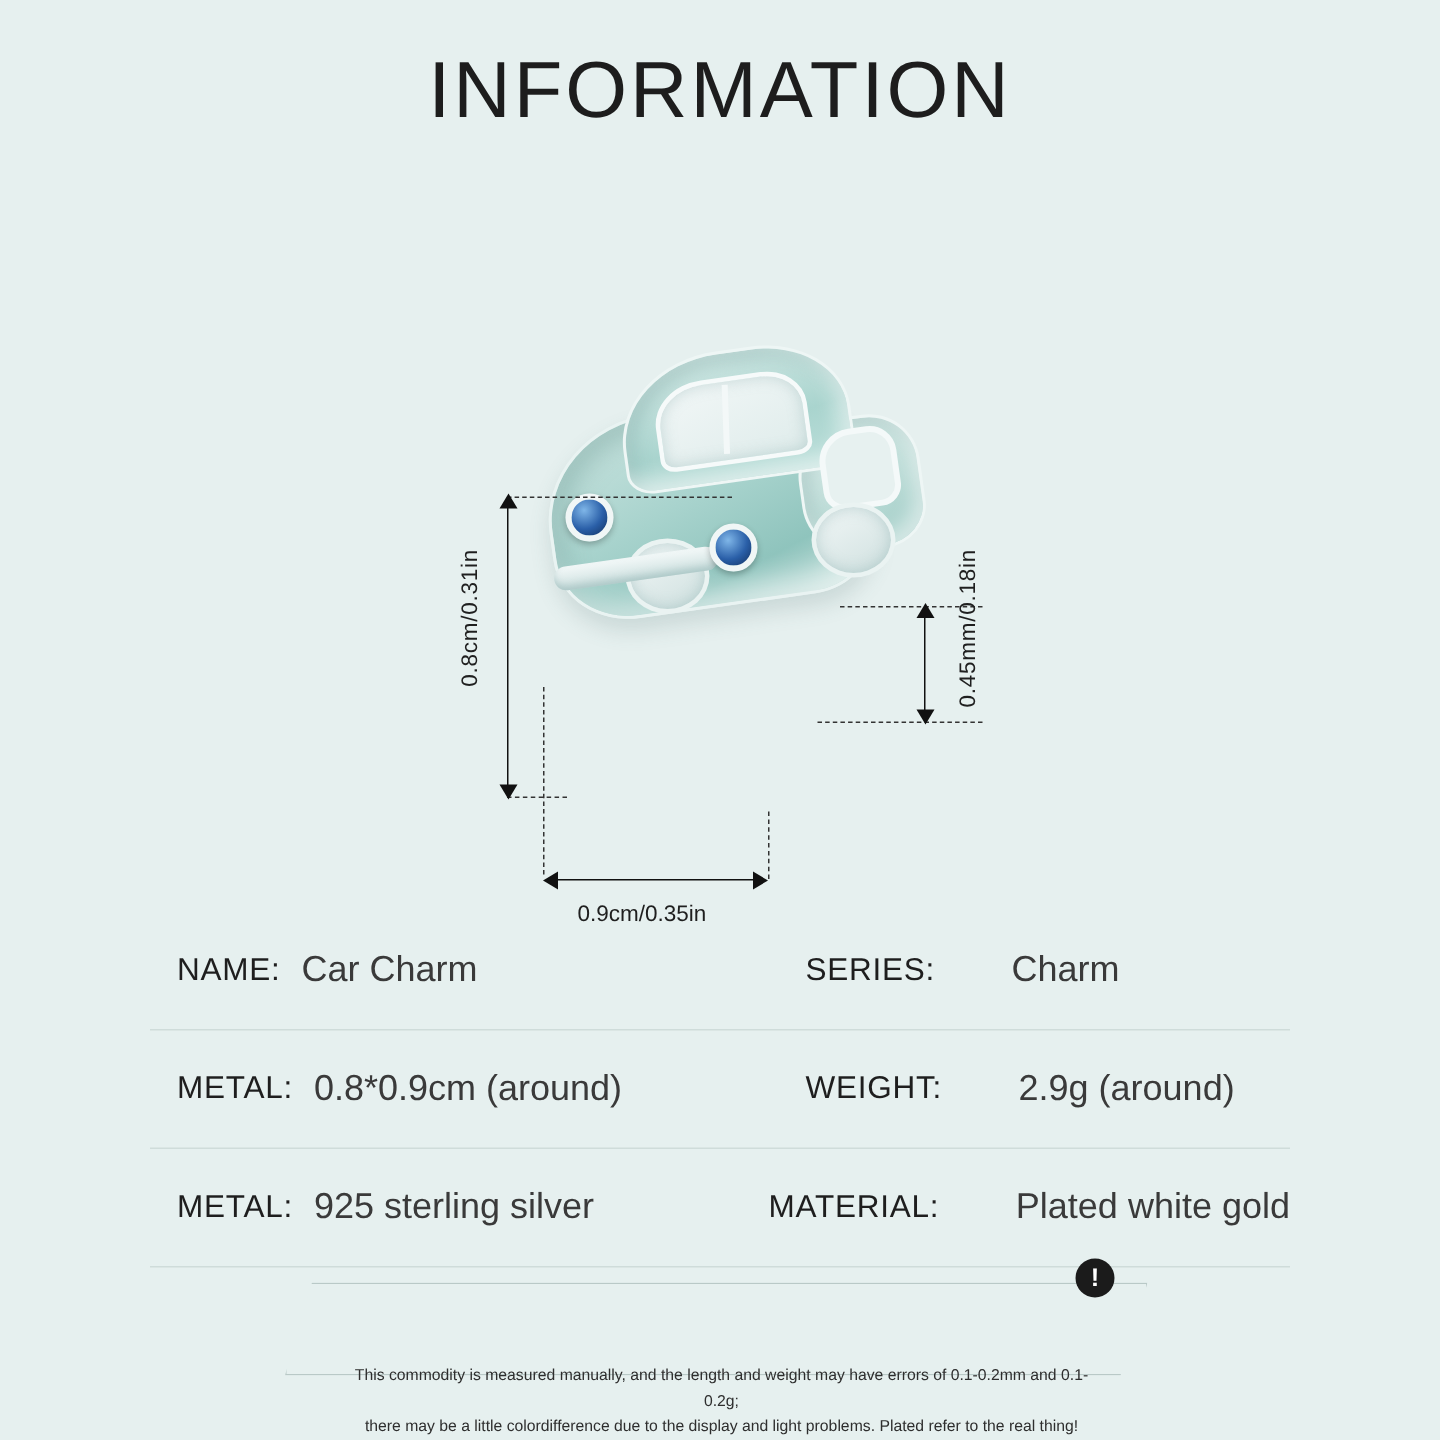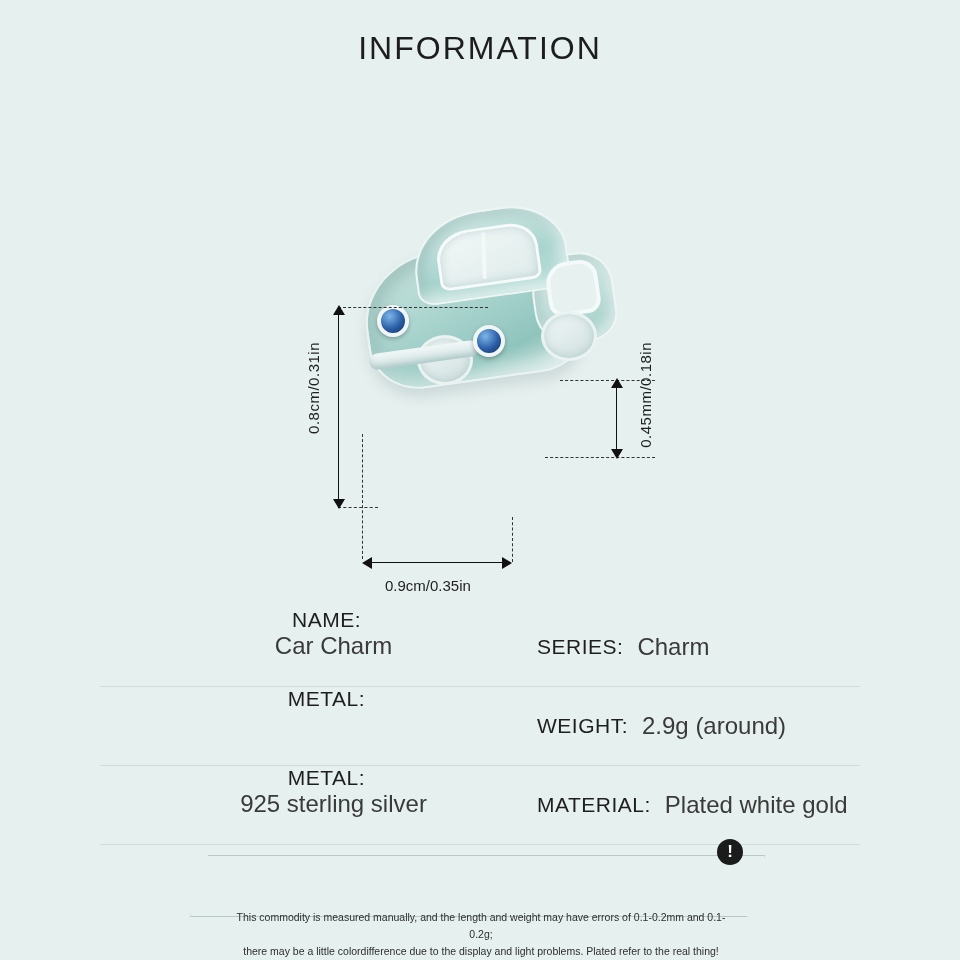--- a/index.html
+++ b/index.html
@@ -12,21 +12,21 @@
     background: #e6f0ef;
     font-family: "Liberation Sans", sans-serif;
     color: #2b2b2b;
     overflow: hidden;
     position: relative;
   }
 
   
   .title {
     text-align: center;
-    font-size: 32px;
+    font-size: 53px;
     letter-spacing: 2px;
     font-weight: 400;
     color: #1d1d1d;
     margin-top: 30px;
     font-family: "Liberation Sans", sans-serif;
   }
 
   
   .product-area {
     position: relative;
@@ -202,22 +202,22 @@
     display: flex;
     border-bottom: 1px solid #cfdcda;
     height: 78px;
     align-items: center;
   }
   .spec-cell {
     display: flex;
     align-items: center;
     height: 100%;
   }
-  .spec-cell.left  { width: 435px; padding-left: 18px; box-sizing: border-box; flex-direction: column; }
-  .spec-cell.right { flex: 1; padding-left: 2px; }
+  .spec-cell.left  { width: 435px; padding-left: 18px; box-sizing: border-box; }
+  .spec-cell.right { flex: 1; padding-left: 2px; gap: 37px; }
   .spec-key {
     font-size: 21px;
     color: #1e1e1e;
     letter-spacing: .5px;
     white-space: nowrap;
   }
   .spec-val {
     font-size: 24px;
     color: #3a3a3a;
     margin-left: 14px;
@@ -317,20 +317,21 @@
     </div>
     <div class="spec-cell right">
       <span class="spec-key">SERIES:</span>
       <span class="spec-val">Charm</span>
     </div>
   </div>
 
   <div class="spec-row">
     <div class="spec-cell left">
       <span class="spec-key">METAL:</span>
+      <span class="spec-val">0.8*0.9cm (around)</span>
     </div>
     <div class="spec-cell right">
       <span class="spec-key">WEIGHT:</span>
       <span class="spec-val">2.9g (around)</span>
     </div>
   </div>
 
   <div class="spec-row">
     <div class="spec-cell left">
       <span class="spec-key">METAL:</span>

